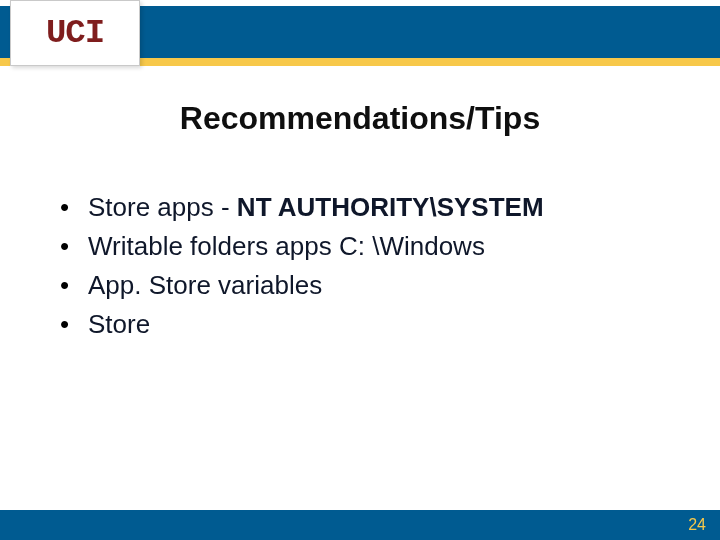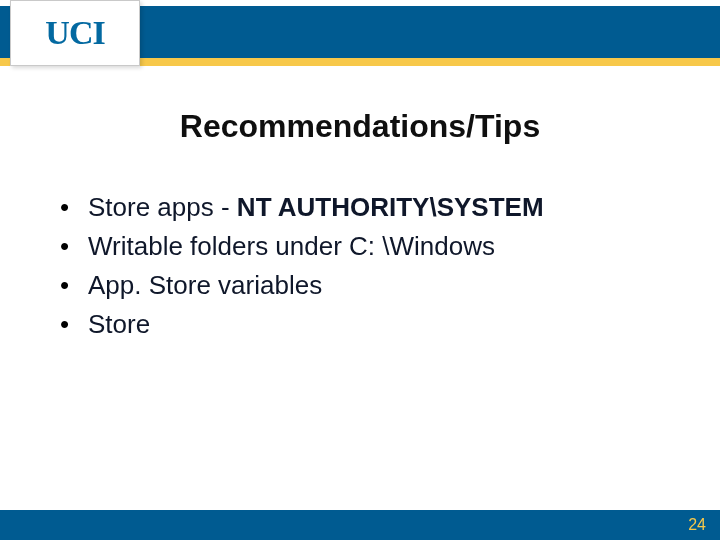--- a/index.html
+++ b/index.html
@@ -41,29 +41,29 @@
     width: 130px;
     height: 66px;
     background: #ffffff;
     border: 1px solid #c9c9c9;
     box-shadow: 2px 2px 4px rgba(0,0,0,0.15);
     display: flex;
     align-items: center;
     justify-content: center;
   }
   .logo-text {
-    font-family: Liberation Serif, serif;
+    font-family: Liberation Mono, monospace;
     font-weight: 700;
     font-size: 34px;
-    color: #0369a1;
+    color: #7f1d1d;
     letter-spacing: -1px;
   }
   .title {
     position: absolute;
-    top: 108px;
+    top: 100px;
     left: 0;
     width: 100%;
     text-align: center;
     font-size: 32px;
     font-weight: 700;
     color: #0f0f0f;
   }
   .content {
     position: absolute;
     top: 190px;
@@ -121,21 +121,21 @@
 
   <div class="content">
     <div class="bullet-row">
       <div class="bullet-dot">•</div>
       <div class="bullet-text">
         <span>Store apps - </span><span class="bold">NT AUTHORITY\SYSTEM</span>
       </div>
     </div>
     <div class="bullet-row">
       <div class="bullet-dot">•</div>
-      <div class="bullet-text">Writable folders under C: \Windows</div>
+      <div class="bullet-text">Writable folders apps C: \Windows</div>
     </div>
     <div class="bullet-row">
       <div class="bullet-dot">•</div>
       <div class="bullet-text">App. Store variables</div>
     </div>
     <div class="bullet-row">
       <div class="bullet-dot">•</div>
       <div class="bullet-text">Store</div>
     </div>
   </div>

